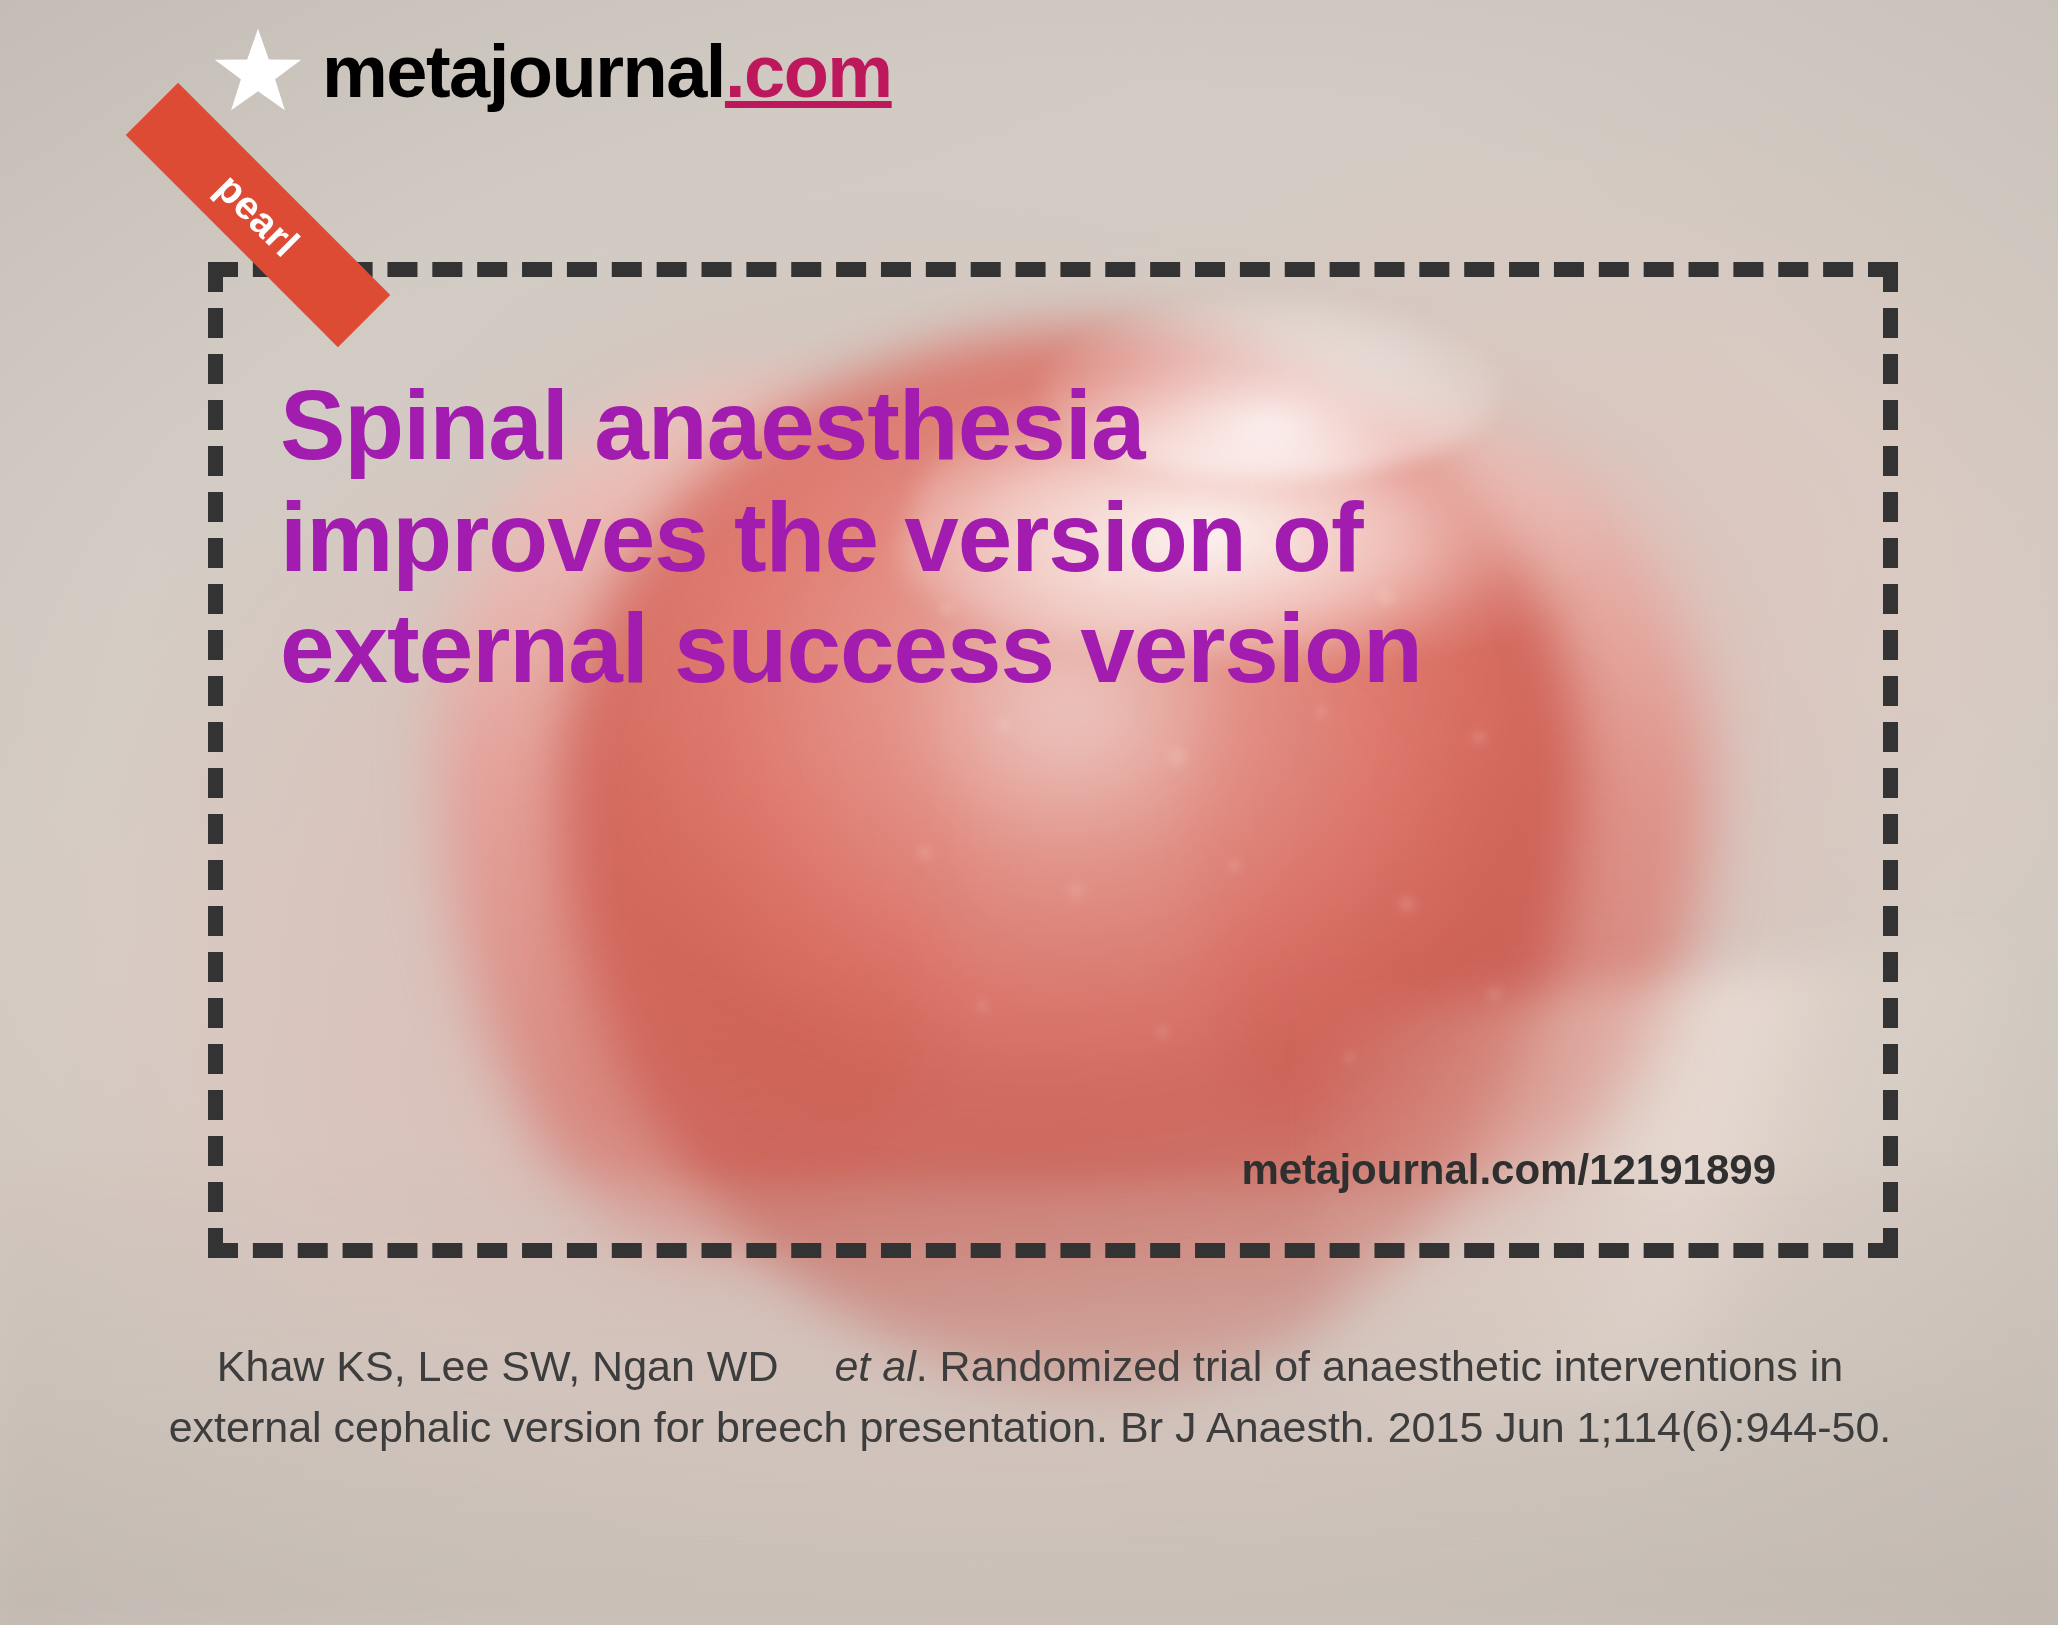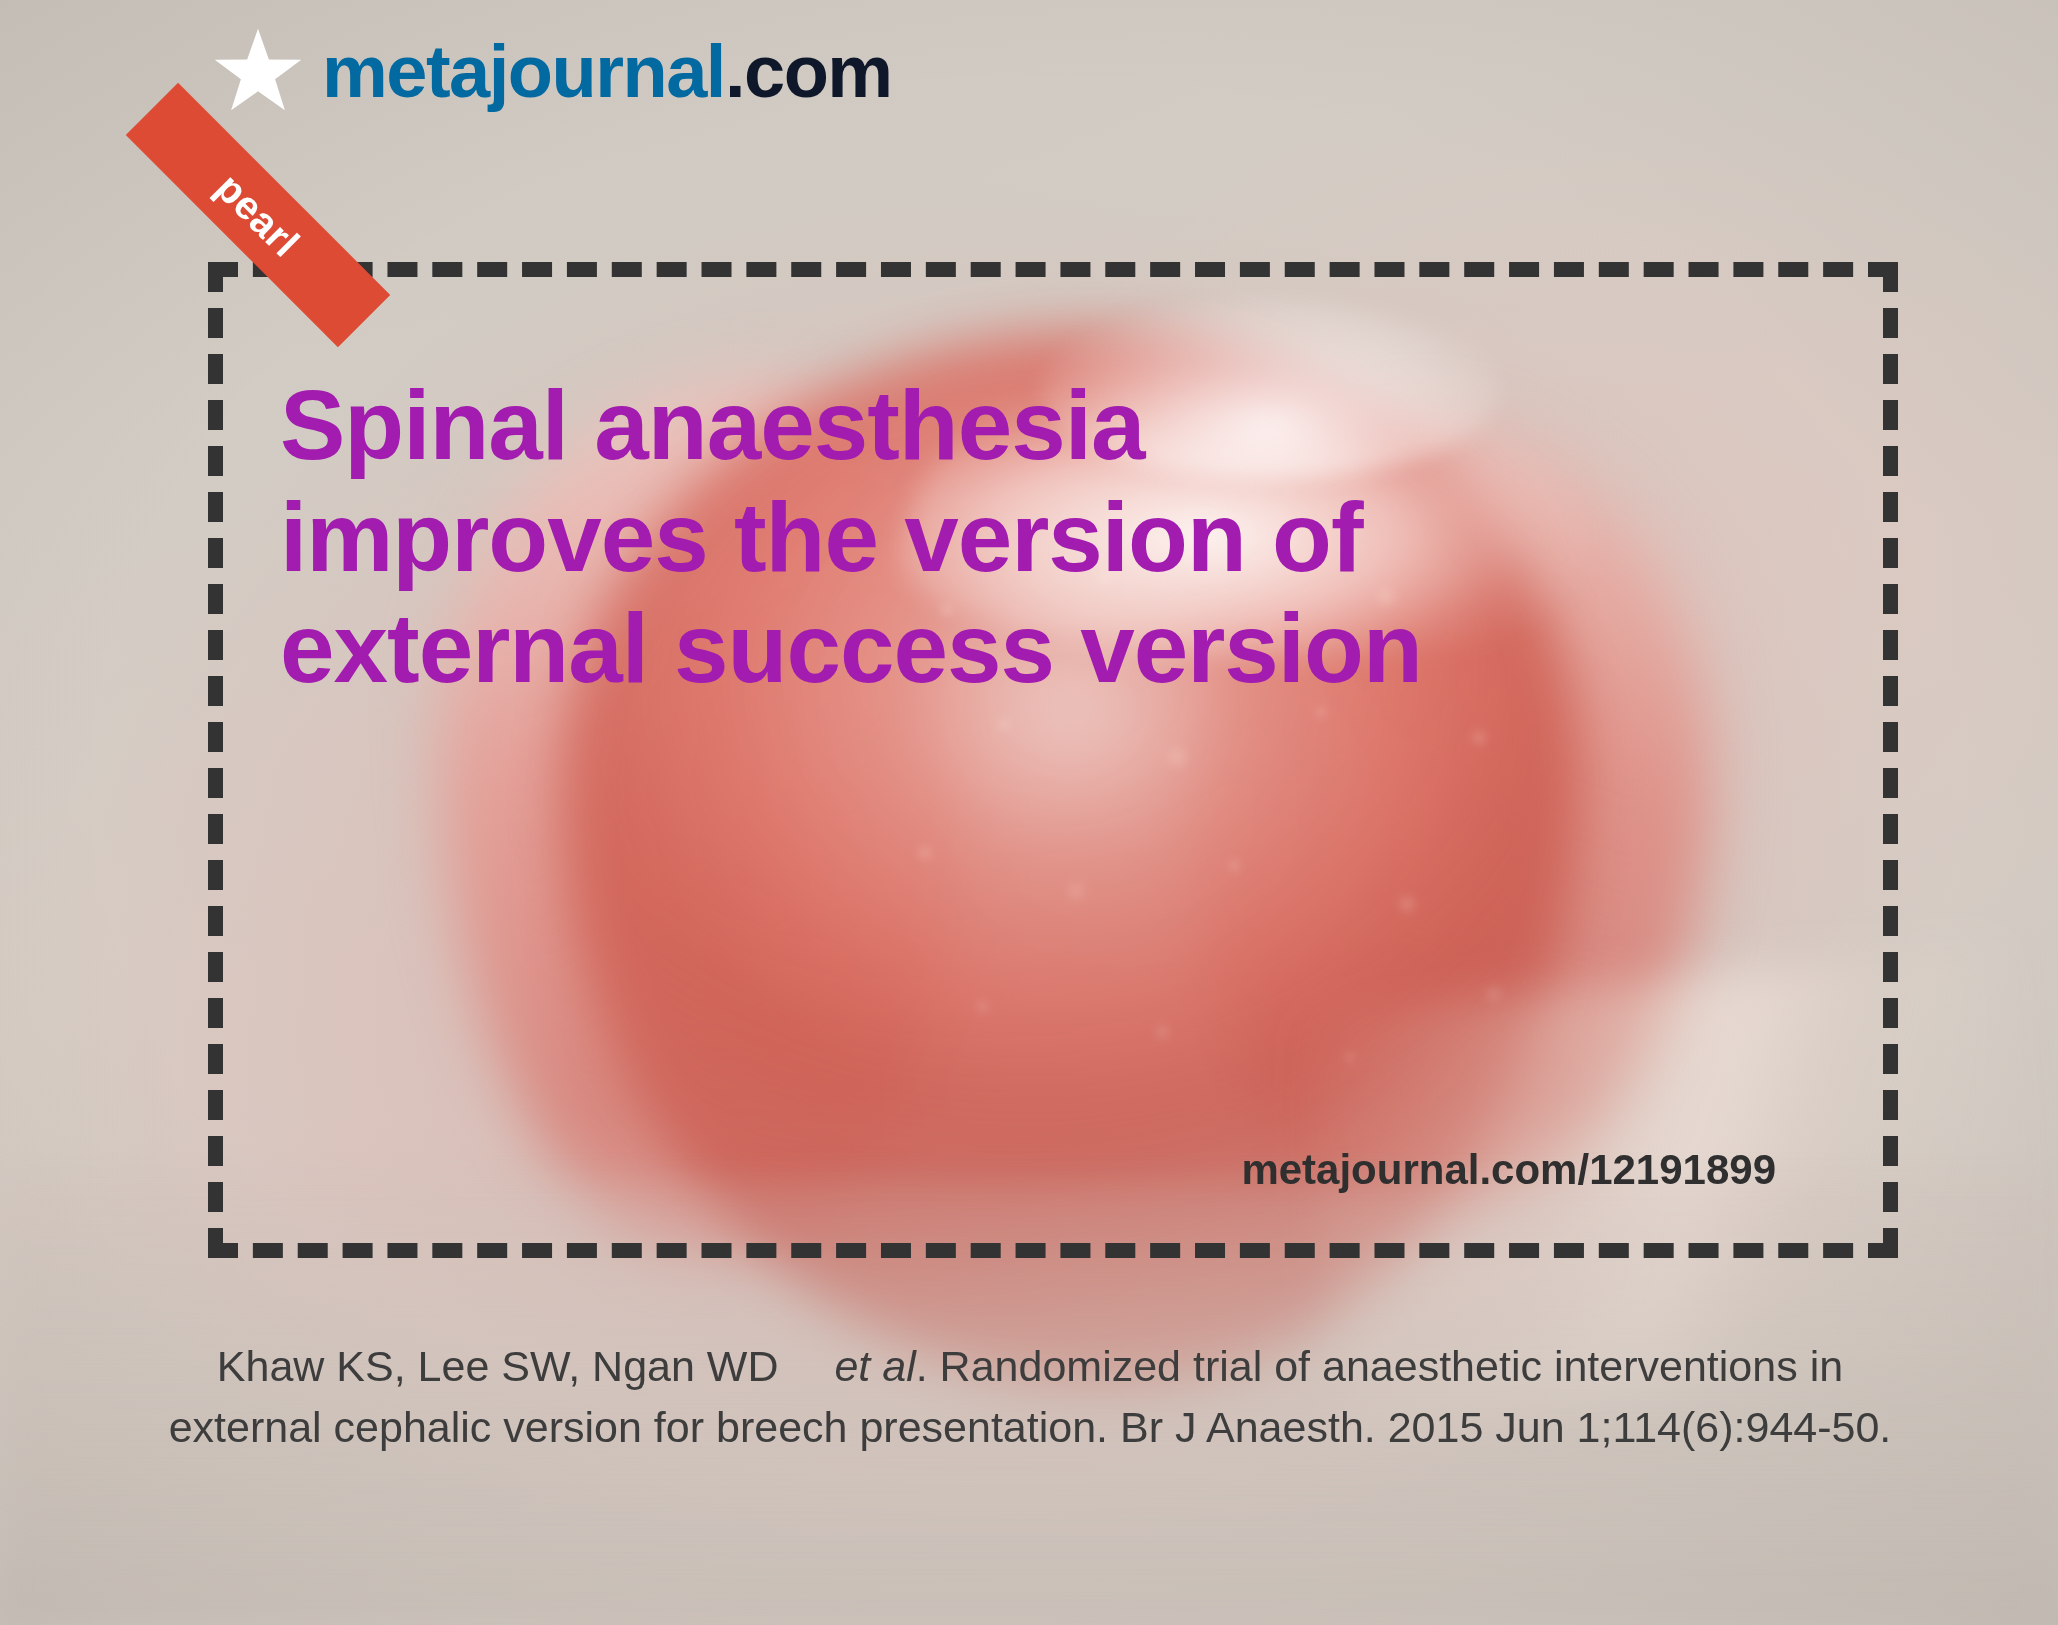--- a/index.html
+++ b/index.html
@@ -146,22 +146,22 @@
     z-index: 30;
   }
   .star-icon { width: 92px; height: 92px; display: block; }
   .logo-text {
     font-size: 74px;
     font-weight: 700;
     letter-spacing: -1.5px;
     line-height: 1;
     white-space: nowrap;
   }
-  .logo-name { color: #0369a1; }
-  .logo-tld  { color: #0f172a; }
+  .logo-name { color: #000000; }
+  .logo-tld  { color: #be185d; text-decoration: underline; }
 
   
   .dashed-box {
     position: absolute;
     left: 208px; top: 262px;
     width: 1690px; height: 996px;
     border: 15px dashed #333333;
     z-index: 20;
   }
 

